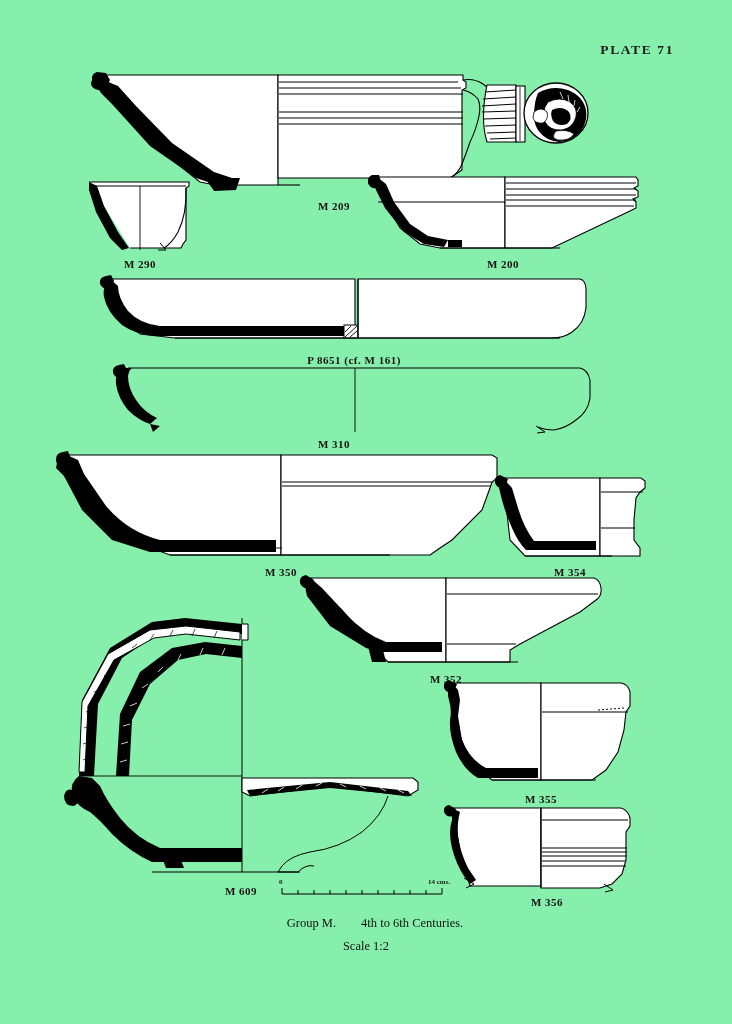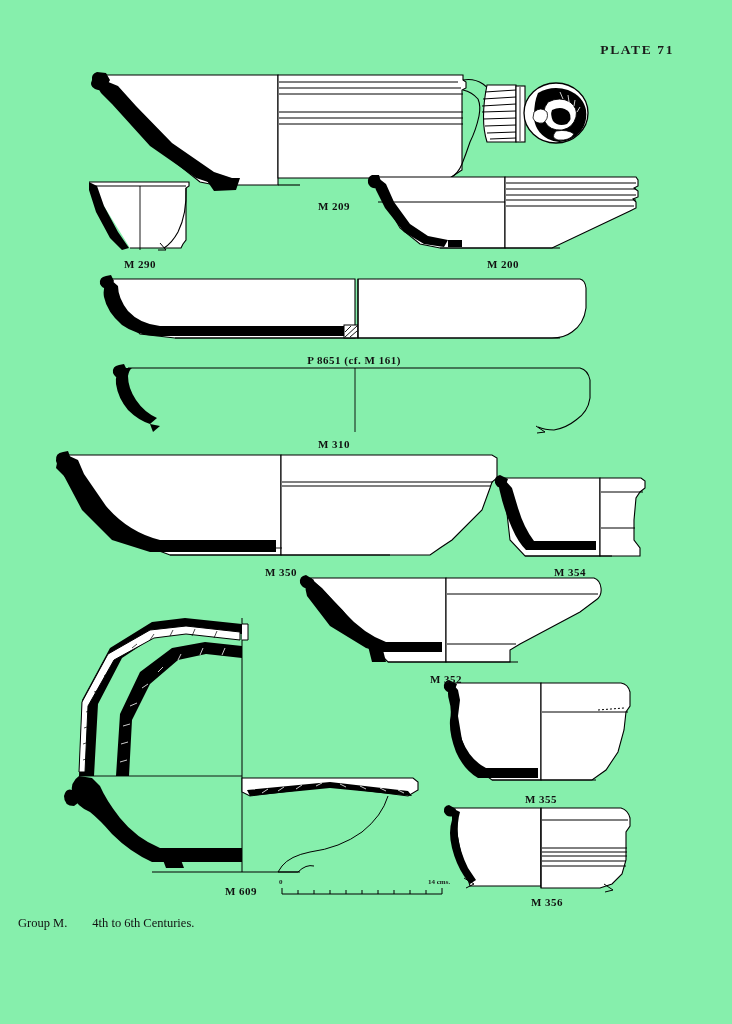--- a/index.html
+++ b/index.html
@@ -40,20 +40,21 @@
     left: 0;
     top: 0;
     width: 732px;
     height: 1024px;
   }
   #caption-block {
     position: absolute;
     left: 0;
     top: 912px;
     width: 732px;
+    text-align: center;
   }
   .caption-line {
     font-size: 12.5px;
     color: #111111;
     line-height: 23px;
     white-space: pre;
   }
   #caption-line-1 { padding-left: 18px; }
   .scalebar-text {
     position: absolute;
@@ -366,15 +367,16 @@
       <div class="fig-label" style="left: 281px; top: 566px;">M 350</div>
       <div class="fig-label" style="left: 570px; top: 566px;">M 354</div>
       <div class="fig-label" style="left: 446px; top: 673px;">M 352</div>
       <div class="fig-label" style="left: 541px; top: 793px;">M 355</div>
       <div class="fig-label" style="left: 241px; top: 885px;">M 609</div>
       <div class="fig-label" style="left: 541px; top: 896px; margin-left: 6px;">M 356</div>
     </div>
 
   <div id="caption-block">
     <div class="caption-line" id="caption-line-1">Group M.        4th to 6th Centuries.</div>
+    <div class="caption-line">Scale 1:2</div>
   </div>
 
 </div>
 
 </body></html>

